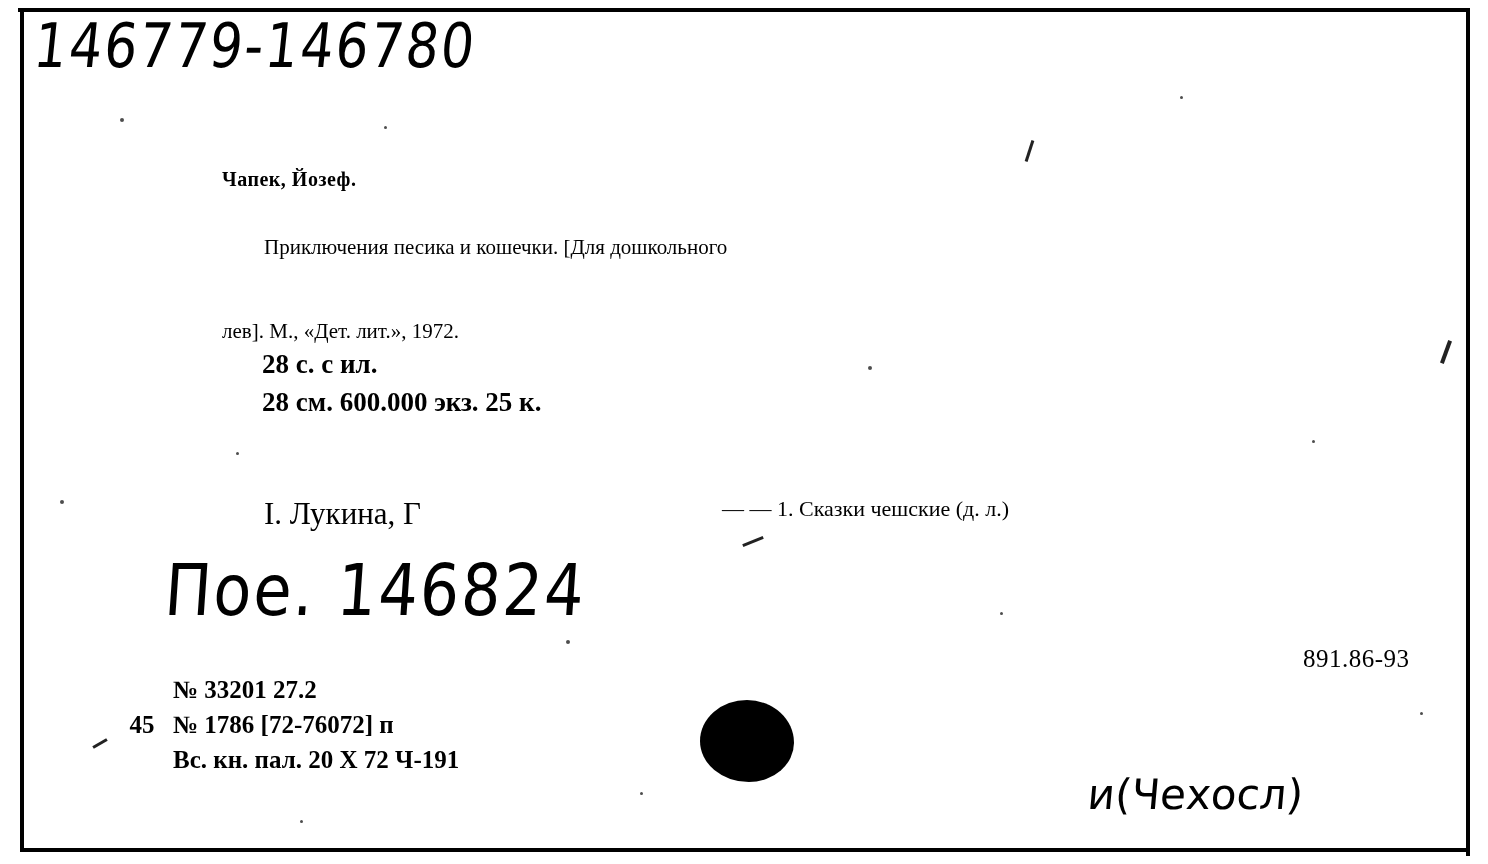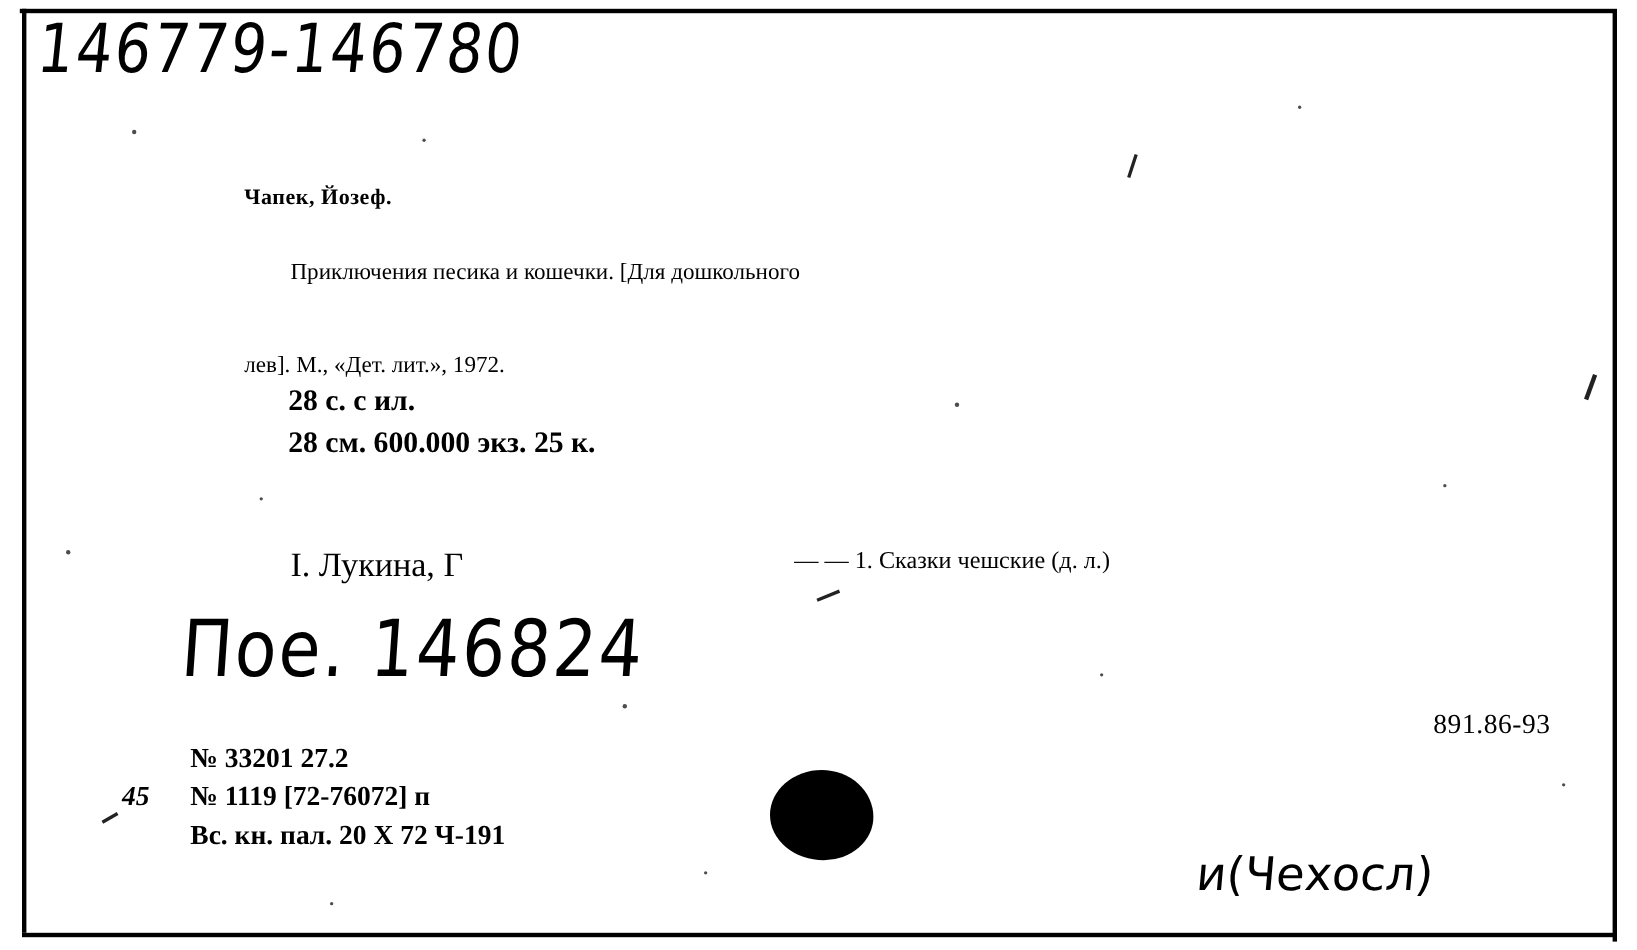--- a/index.html
+++ b/index.html
@@ -150,22 +150,21 @@
     line-height: 35px;
     font-weight: bold;
     margin-left: 11px;
   }
   #imprint-block .row {
     white-space: nowrap;
   }
   #imprint-block .lead {
     display: inline-block;
     width: 62px;
-    text-align: left;
-    font-style: italic;
+    text-align: center;
   }
 
   
   #ink-blot {
     position: absolute;
     left: 700px;
     top: 700px;
     width: 94px;
     height: 82px;
     background: #000;
@@ -221,21 +220,21 @@
 
   <div id="handwritten-callmark" class="hand">Пое. 146824</div>
 
   <div id="classification">891.86-93</div>
 
   <div id="imprint-block">
     <div class="row">
       <span class="lead"></span><span>№ 33201   27.2</span>
     </div>
     <div class="row">
-      <span class="lead">45</span><span>№ 1119  [72-76072]  п</span>
+      <span class="lead">45</span><span>№ 1786  [72-76072]  п</span>
     </div>
     <div class="row">
       <span class="lead"></span><span>Вс. кн. пал. 20 X 72   Ч-191</span>
     </div>
   </div>
 
   <div id="ink-blot"></div>
 
   <div id="handwritten-subject" class="hand">и(Чехосл)</div>
 

